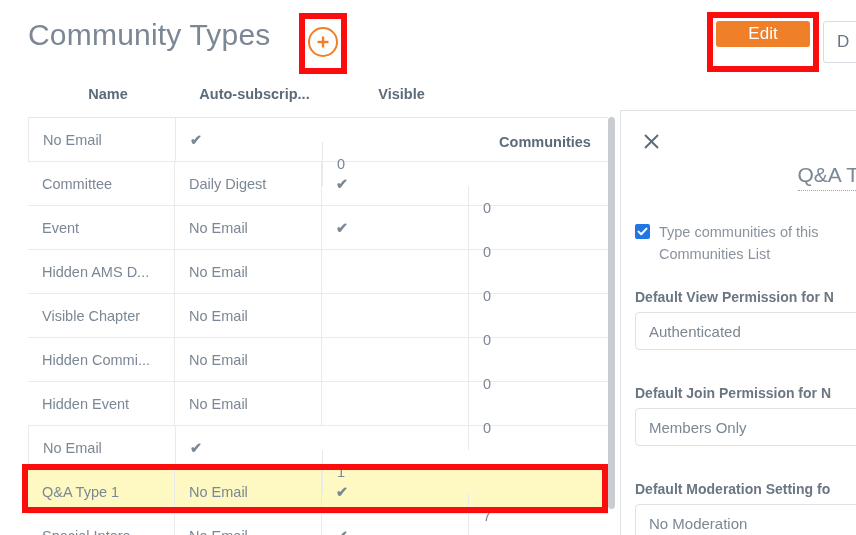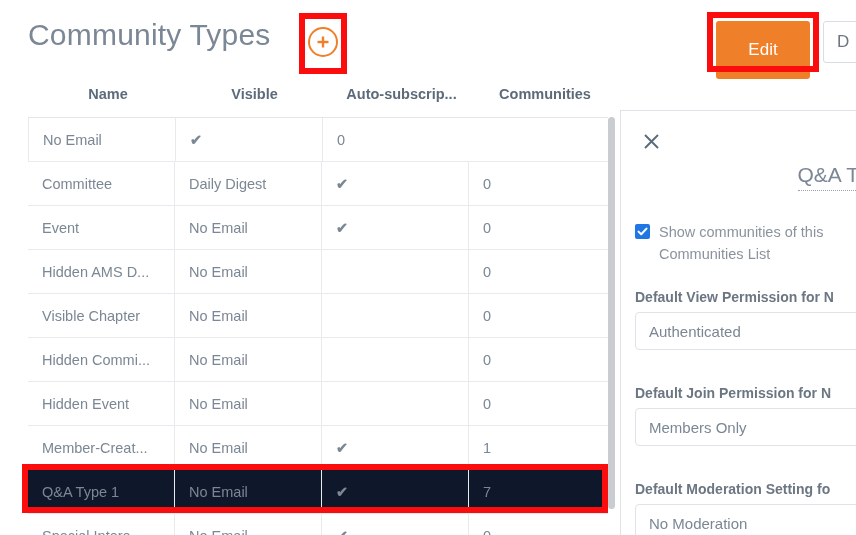--- a/index.html
+++ b/index.html
@@ -25,21 +25,21 @@
     position: absolute; left: 7px; top: 12px;
     width: 30px; height: 30px; border-radius: 50%;
     border: 2px solid #f07f29; background: #fff;
     display: flex; align-items: center; justify-content: center;
     cursor: pointer;
   }
   .add-btn svg { display: block; }
 
   .edit-btn {
     position: absolute; left: 716px; top: 21px;
-    width: 94px; height: 58px;
+    width: 94px; height: 26px;
     background: #f07f29; border: none; border-radius: 3px;
     color: #ffffff; font-size: 17px;
     font-family: "Liberation Sans", sans-serif;
     cursor: pointer;
   }
   .delete-btn {
     position: absolute; left: 823px; top: 21px;
     width: 60px; height: 42px;
     background: #ffffff; border: 1px solid #d8dde3; border-radius: 3px;
     color: #6b7682; font-size: 17px; text-align: left;
@@ -61,31 +61,31 @@
   .t-head { display: flex; height: 33px; align-items: flex-start; }
   .t-head .cell {
     font-size: 14.5px; font-weight: bold; color: #5c6b7a;
     white-space: nowrap; overflow: hidden; padding-top: 2px; text-align: center;
   }
   .t-body { border-top: 1px solid #e4e7ea; }
   .t-row {
     display: flex; height: 44px; align-items: center;
     border-bottom: 1px solid #e8ebee;
   }
-  .t-row.sel { background: #0f172a; }
+  .t-row.sel { background: #fef9c3; }
   .t-row .cell {
     font-size: 14.5px; color: #7b8794; height: 44px;
     display: flex; align-items: center;
     white-space: nowrap; overflow: hidden;
   }
   .t-row .cell.divide { border-left: 1px solid #e8ebee; }
   .c-name { width: 146px; padding-left: 14px; }
   .c-auto { width: 147px; padding-left: 14px; }
   .c-vis  { width: 147px; padding-left: 14px; }
-  .c-com  { width: 140px; padding-left: 14px; }
+  .c-com  { width: 140px; padding-left: 14px; margin-top: 48px; }
   .t-head .c-name { padding-left: 14px; }
   .check { color: #5c6b7a; font-size: 17px; font-weight: bold; }
   .link { color: #5b8ec4; }
 
   .vscroll {
     position: absolute; left: 608px; top: 117px;
     width: 7px; height: 392px; background: #c9ccd0; border-radius: 4px;
   }
 
   
@@ -151,22 +151,22 @@
       </svg>
     </div>
   </div>
 
   <button class="edit-btn">Edit</button>
   <button class="delete-btn">D</button>
 
   <div class="table">
     <div class="t-head">
       <div class="cell c-name">Name</div>
+      <div class="cell c-auto">Auto-subscrip...</div>
       <div class="cell c-vis">Visible</div>
-      <div class="cell c-auto">Auto-subscrip...</div>
       <div class="cell c-com">Communities</div>
     </div>
     <div class="t-body" id="table-body">
         <div class="t-row">
           <div class="cell c-auto divide">No Email</div>
           <div class="cell c-vis divide check">✔</div>
           <div class="cell c-com divide link">0</div>
         </div>
         <div class="t-row">
           <div class="cell c-name">Committee</div>
@@ -198,21 +198,20 @@
           <div class="cell c-vis divide check"></div>
           <div class="cell c-com divide link">0</div>
         </div>
         <div class="t-row">
           <div class="cell c-name">Hidden Event</div>
           <div class="cell c-auto divide">No Email</div>
           <div class="cell c-vis divide check"></div>
           <div class="cell c-com divide link">0</div>
         </div>
         <div class="t-row">
-          <div class="cell c-name">Member-Creat...</div>
           <div class="cell c-auto divide">No Email</div>
           <div class="cell c-vis divide check">✔</div>
           <div class="cell c-com divide link">1</div>
         </div>
         <div class="t-row sel">
           <div class="cell c-name">Q&amp;A Type 1</div>
           <div class="cell c-auto divide">No Email</div>
           <div class="cell c-vis divide check">✔</div>
           <div class="cell c-com divide link">7</div>
         </div>
@@ -237,21 +236,21 @@
 
     <div class="panel-title">Q&amp;A Typ</div>
 
     <div class="panel-check-row">
       <span class="cbox">
         <svg width="11" height="11" viewBox="0 0 11 11" aria-hidden="true">
           <polyline points="1.5,5.6 4.2,8.3 9.5,2.6" fill="none" stroke="#ffffff" stroke-width="2" stroke-linecap="round" stroke-linejoin="round"></polyline>
         </svg>
       </span>
       <span class="panel-check-label">
-        <span>Show communities of this</span><br>
+        <span>Type communities of this</span><br>
         <span>Communities List</span>
       </span>
     </div>
 
     <div class="field" id="field-view">
       <div class="field-label">Default View Permission for N</div>
       <div class="field-select">Authenticated</div>
     </div>
 
     <div class="field" id="field-join">

